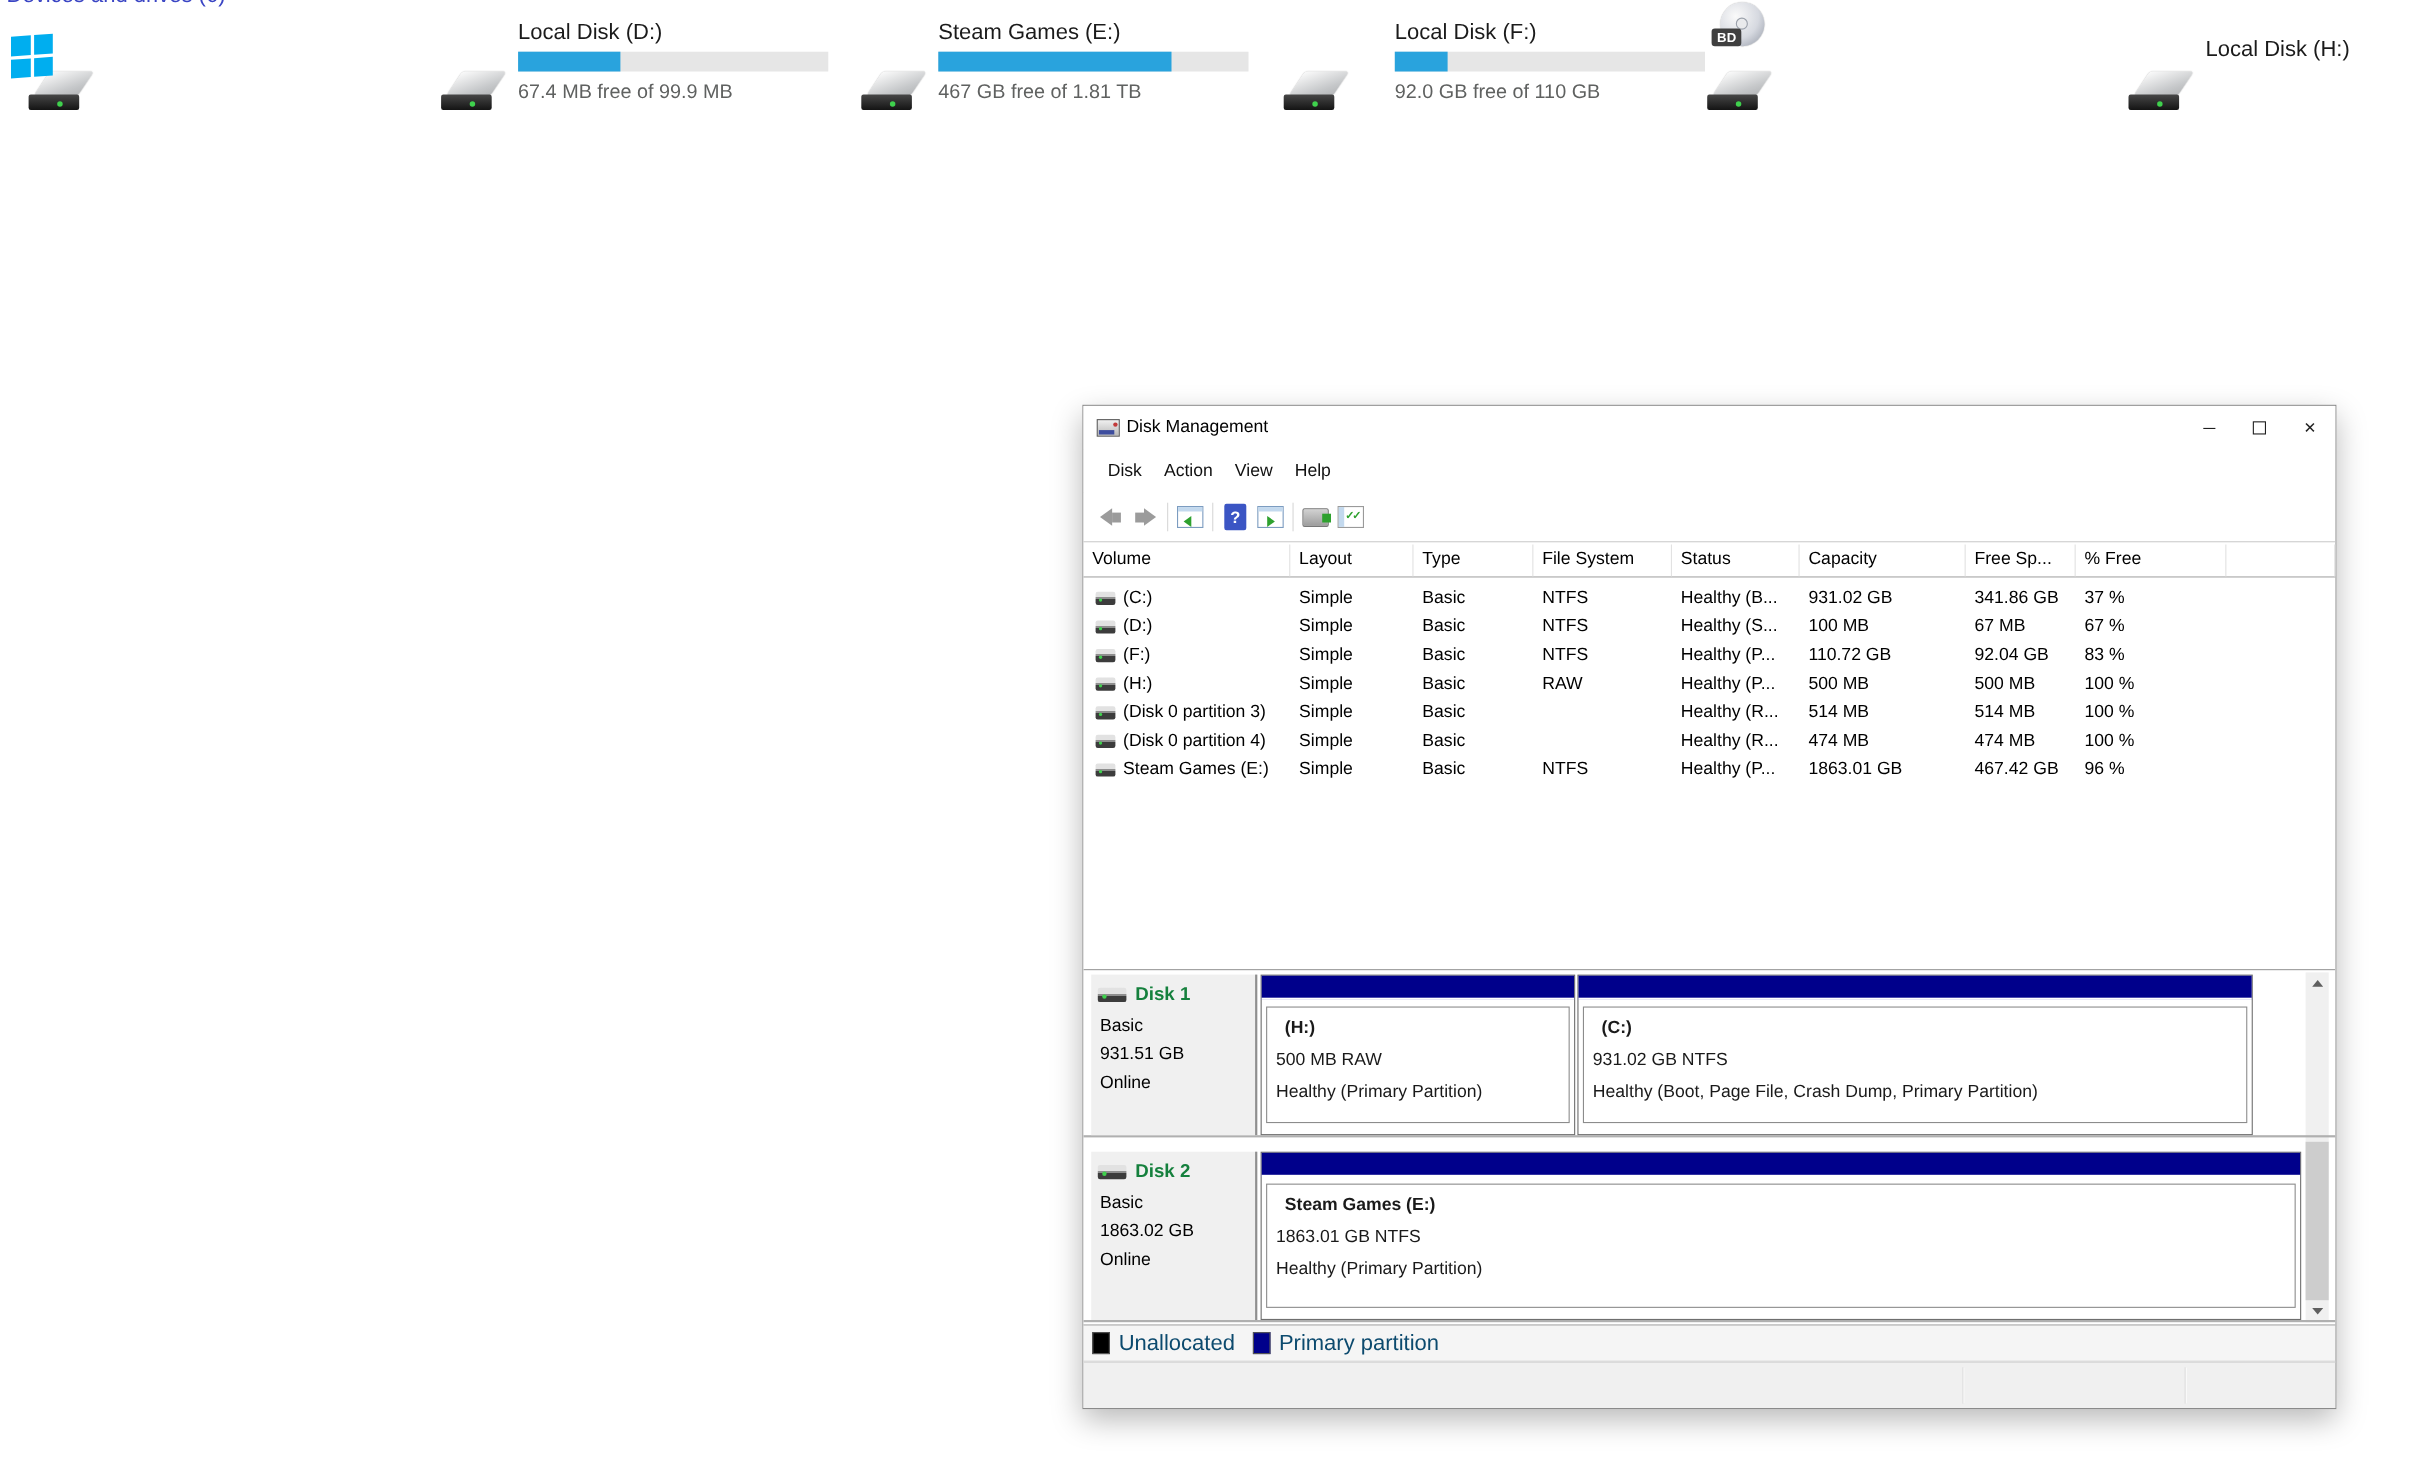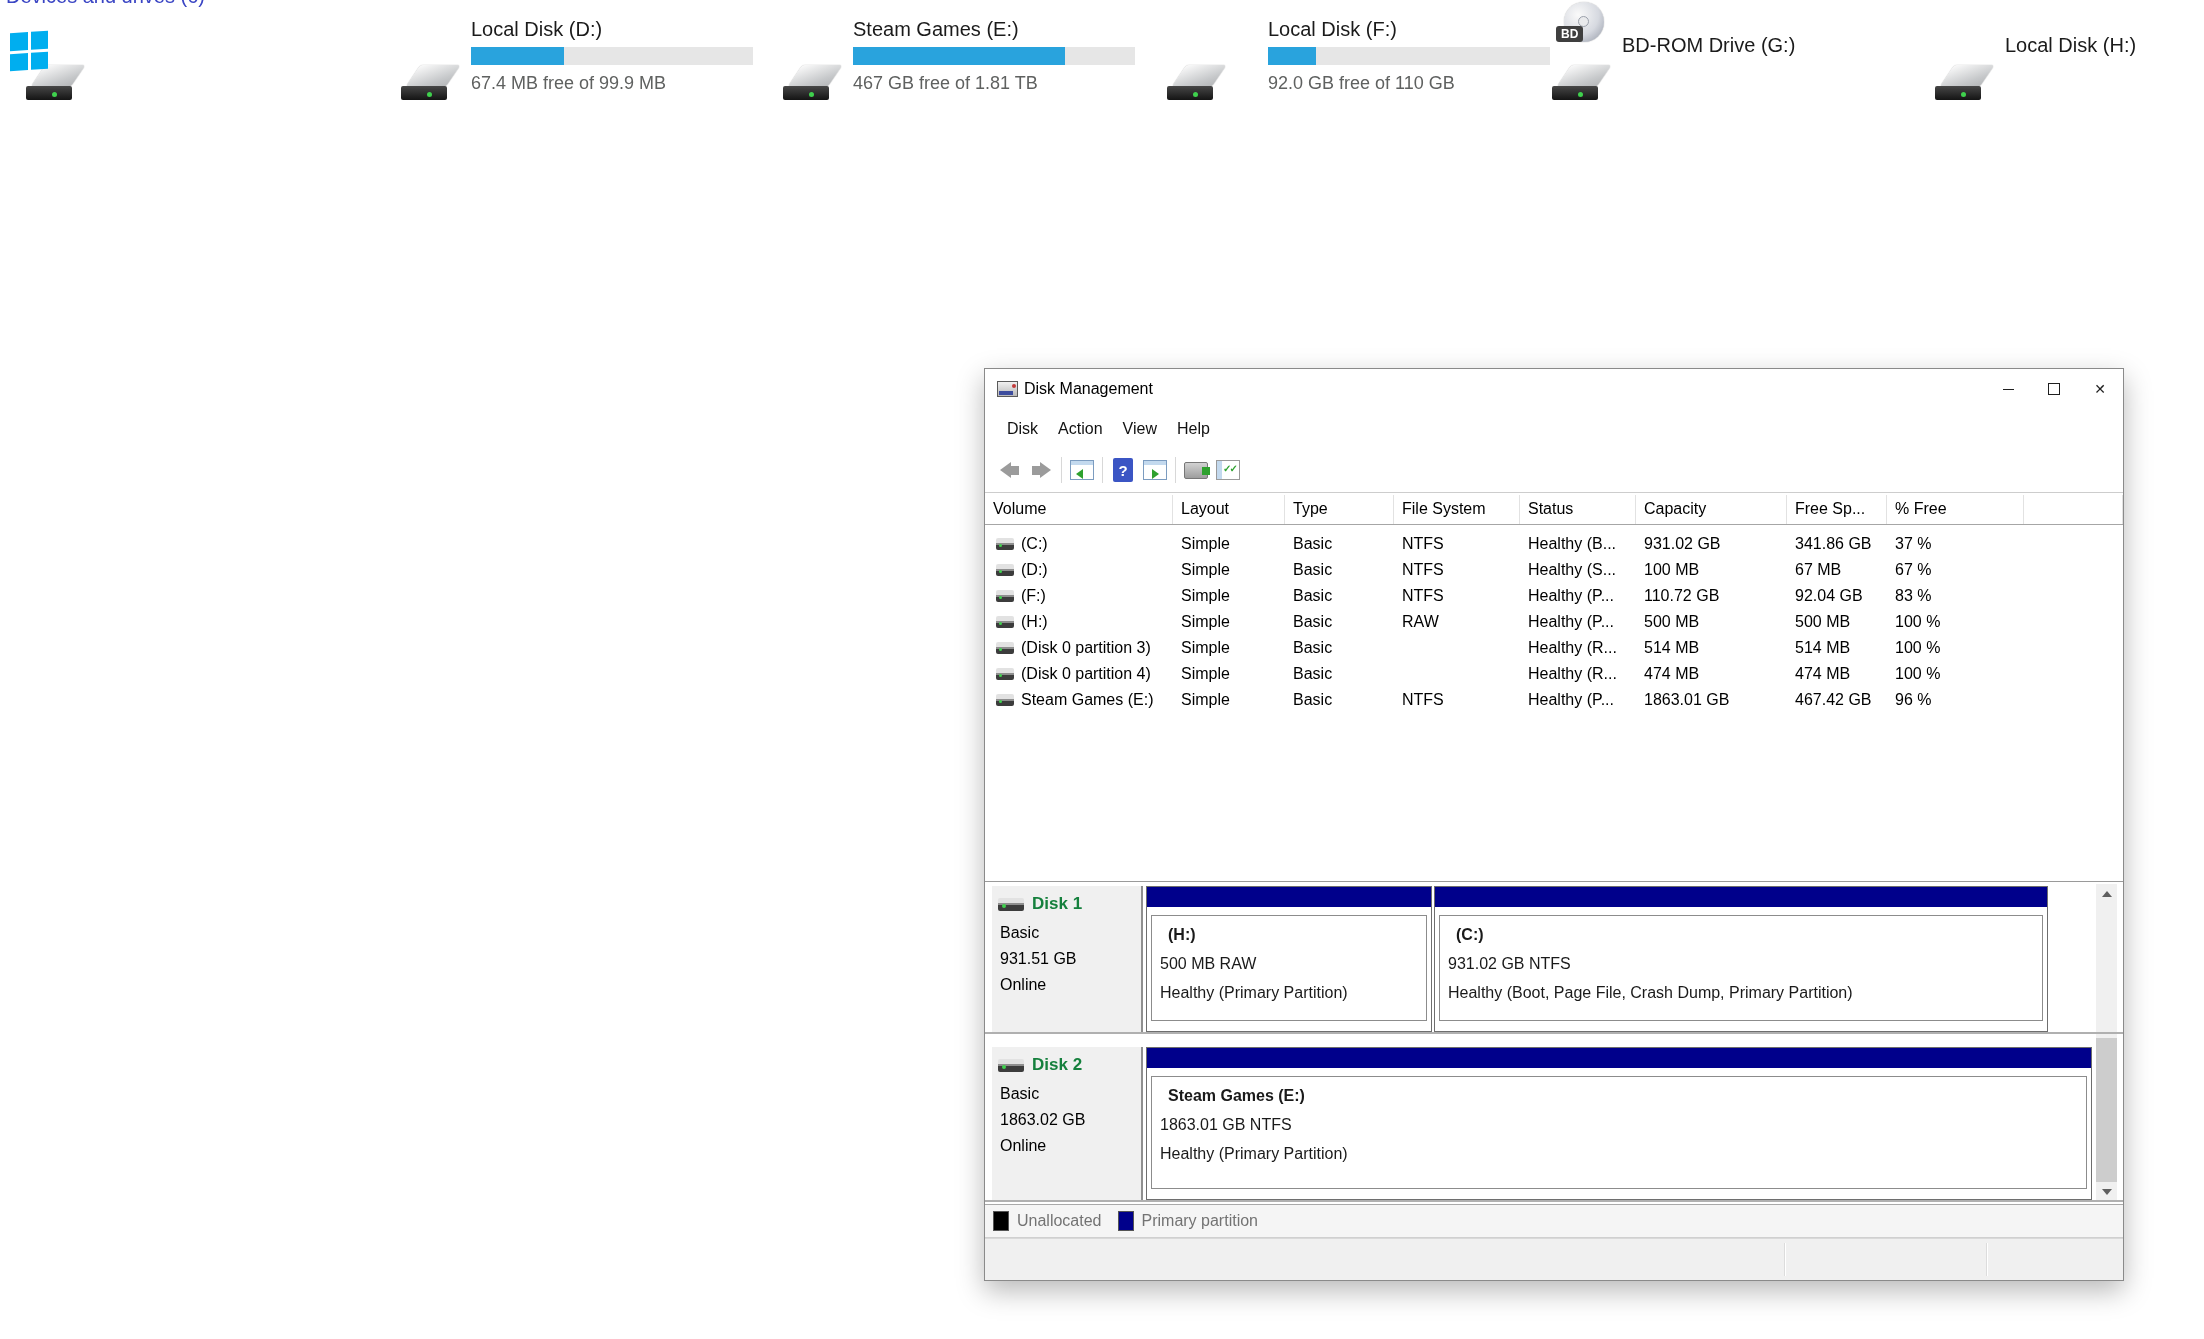--- a/index.html
+++ b/index.html
@@ -121,21 +121,21 @@
   .vs-up::before{content:"";border:5px solid transparent;border-bottom:6px solid #5f5f5f;border-top:0;}
   .vs-down::before{content:"";border:5px solid transparent;border-top:6px solid #5f5f5f;border-bottom:0;}
   .vs-thumb{position:absolute;left:0;width:21px;top:154px;height:144px;background:#cdcdcd;}
 
   
   .legend{position:absolute;left:0;right:0;top:835px;height:34px;background:#f5f5f5;
           border-top:1px solid #a9a9a9;border-bottom:1px solid #d0d0d0;display:flex;align-items:center;
           padding-left:8px;box-sizing:border-box;}
   .legend-item{display:flex;align-items:center;margin-right:16px;}
   .legend-swatch{width:16px;height:20px;border:1px solid #555;box-sizing:border-box;margin-right:8px;}
-  .legend-label{font-size:16px;color:#737373;}
+  .legend-label{font-size:20px;color:#0c4a6e;}
   .statusbar{position:absolute;left:0;right:0;top:869px;bottom:0;background:#f0f0f0;border-top:1px solid #d9d9d9;}
   .sb-div{position:absolute;top:4px;bottom:4px;width:1px;background:#dcdcdc;border-right:1px solid #fff;}
 </style>
 </head>
 <body>
 
 <div id="root">
 
   <div id="section-header-clip">
     <div id="section-header" style="color: rgb(58, 69, 196);">Devices and drives (6)</div>
@@ -206,23 +206,20 @@
       </div>
       <div class="tile nobar" style="left: 1542px;">
         <div class="tile-icon">
           <div class="drive3d">
             <div class="d-top"></div>
             <div class="d-front"></div>
             <div class="d-led"></div>
           </div>
           <div class="disc"></div>
           <div class="bd-badge">BD</div>
-        </div>
-        <div class="tile-text">
-          <div class="drive-name">BD-ROM Drive (G:)</div>
         </div>
       </div>
       <div class="tile nobar" style="left: 1925px;">
         <div class="tile-icon">
           <div class="drive3d">
             <div class="d-top"></div>
             <div class="d-front"></div>
             <div class="d-led"></div>
           </div>
         </div>

